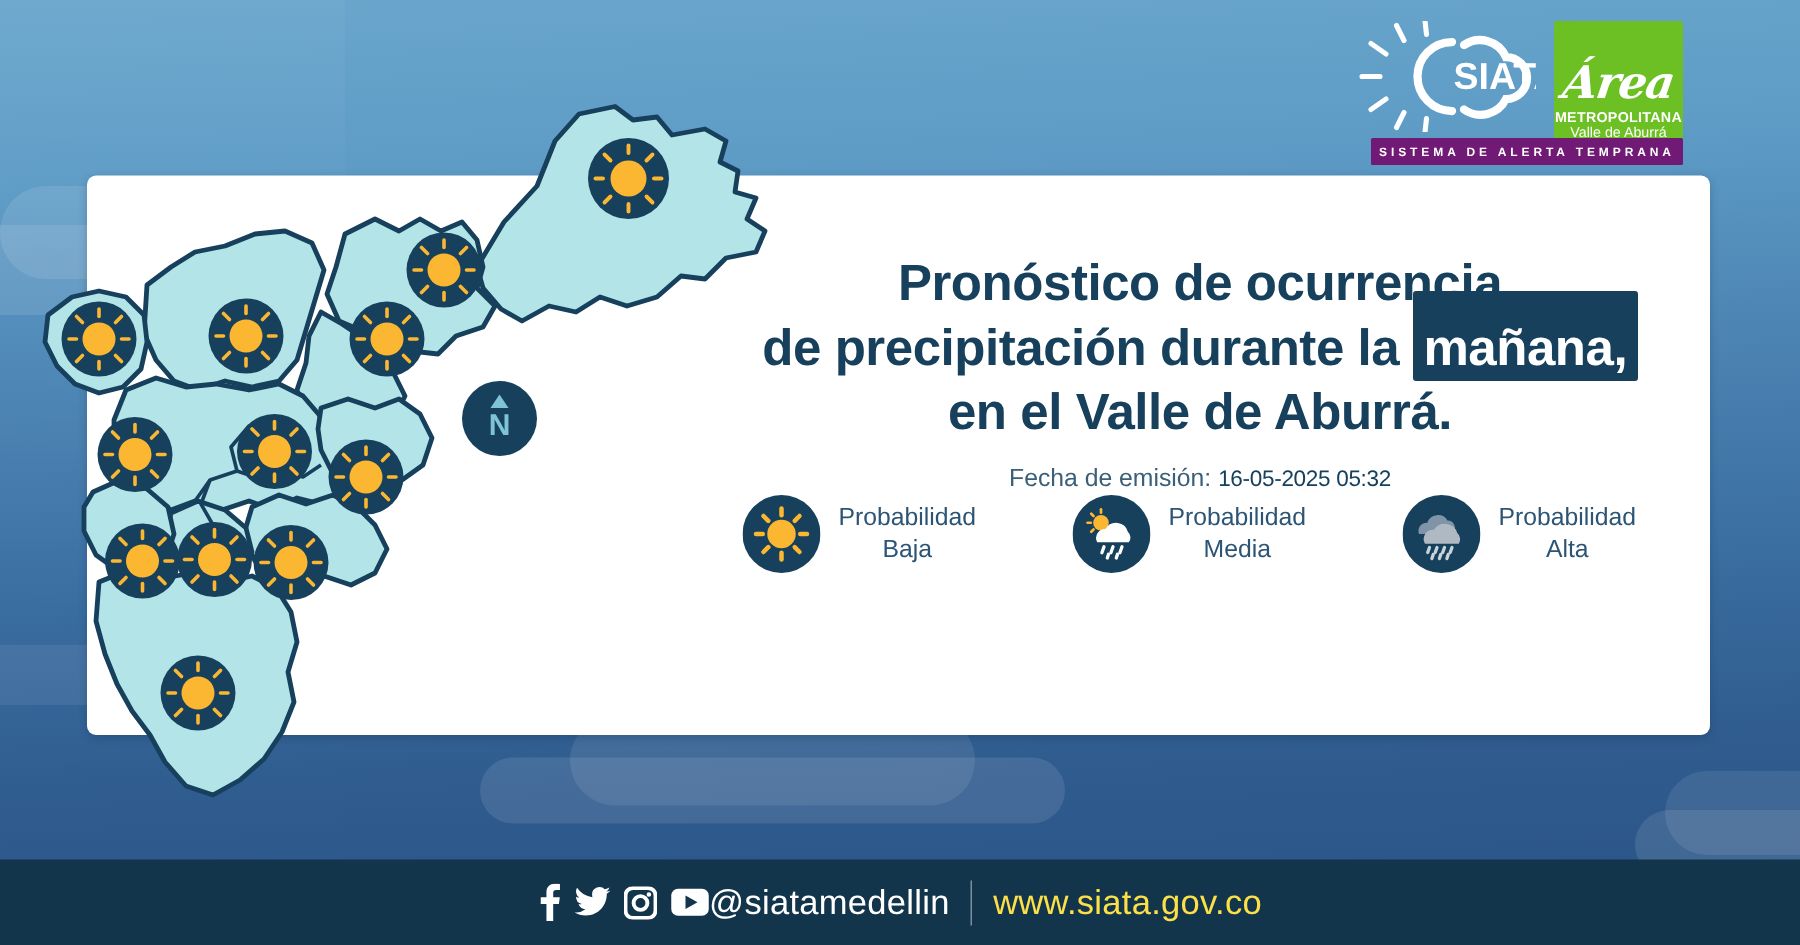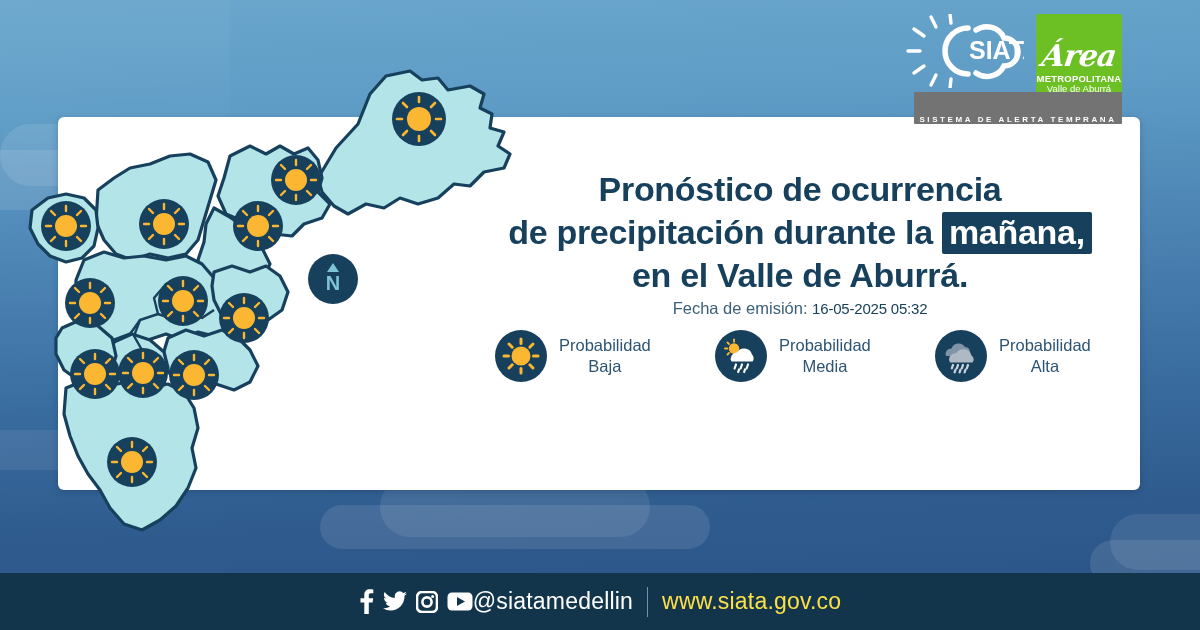--- a/index.html
+++ b/index.html
@@ -37,32 +37,32 @@
 
   
   .logos{position:absolute;right:78px;top:14px;display:flex;align-items:flex-start;gap:12px;}
   .siata-logo{position:relative;width:118px;height:74px;}
   .amva-logo{width:86px;height:84px;background:#6cc024;border-radius:2px;
     display:flex;flex-direction:column;align-items:center;justify-content:flex-end;padding-bottom:3px;box-sizing:border-box;}
   .amva-script{font-family:"DejaVu Serif", serif;font-style:italic;font-weight:bold;font-size:30px;color:#ffffff;line-height:1;
     transform:skewX(-8deg);margin-bottom:3px;letter-spacing:-1px;}
   .amva-l1{font-size:9.5px;font-weight:bold;color:#ffffff;letter-spacing:.2px;line-height:1.1;text-align:center;}
   .amva-l2{font-size:9.5px;color:#ffffff;line-height:1.15;}
-  .sat-bar{position:absolute;right:78px;top:92px;width:208px;height:32px;background:#737373;border-radius:1px;
-    display:flex;align-items:flex-end;justify-content:center;}
+  .sat-bar{position:absolute;right:78px;top:92px;width:208px;height:18px;background:#701a75;border-radius:1px;
+    display:flex;align-items:center;justify-content:center;}
   .sat-bar span{font-size:8px;font-weight:bold;color:#ffffff;letter-spacing:2.6px;}
 
   
   .map{position:absolute;left:18px;top:28px;width:520px;height:525px;}
 
   
   .headline{position:absolute;left:470px;top:168px;width:660px;text-align:center;}
   .headline .ln{font-size:34px;font-weight:bold;color:#17405c;line-height:1.26;letter-spacing:-.3px;white-space:nowrap;}
-  .hl{background:#17405c;color:#ffffff;padding:1px 7px 3px 7px;border-radius:2px;}
-  .emision{margin-top:3px;font-size:16.5px;color:#3a5f78;white-space:nowrap;}
+  .hl{background:#17405c;color:#ffffff;padding:19px 7px 3px 7px;border-radius:2px;}
+  .emision{margin-top:14px;font-size:16.5px;color:#3a5f78;white-space:nowrap;}
   .emision .date{font-size:15px;color:#17405c;letter-spacing:-.2px;}
 
   
   .legend{position:absolute;left:470px;top:330px;width:660px;display:flex;justify-content:space-around;align-items:flex-start;}
   .leg-item{width:170px;display:flex;flex-direction:row;align-items:center;gap:12px;}
   .leg-icon{width:52px;height:52px;}
   .leg-label{font-size:16.5px;color:#2c5474;line-height:1.28;text-align:center;}
 
   
   .footer{position:absolute;left:0;bottom:0;width:1200px;height:57px;background:#12354c;

